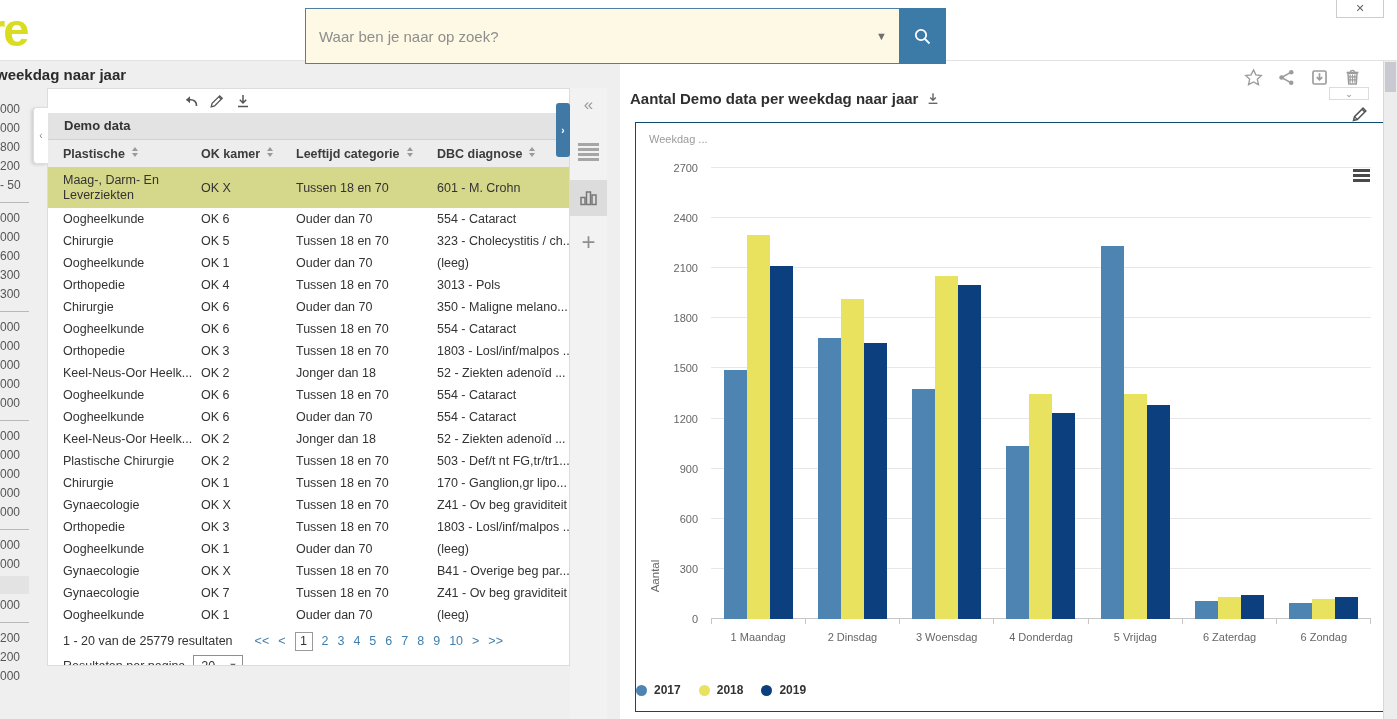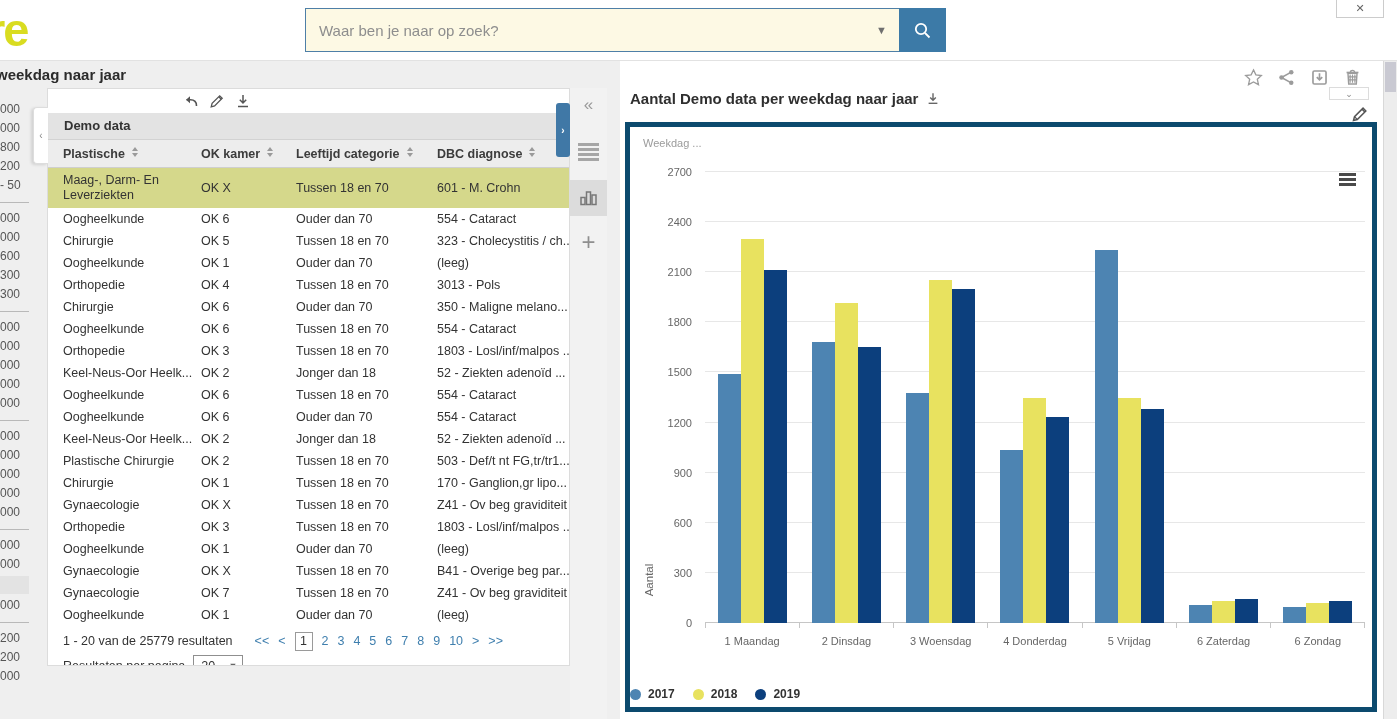--- a/index.html
+++ b/index.html
@@ -3,21 +3,21 @@
 <meta charset="utf-8">
 <style>
   html,body{margin:0;padding:0;}
   body{font-family:"Liberation Sans",sans-serif;}
   #app{position:relative;width:1397px;height:719px;background:#efefef;overflow:hidden;}
   svg{display:block;}
 
   
   .top-header{position:absolute;left:0;top:0;width:1397px;height:60px;background:#fff;border-bottom:1px solid #e2e2e2;z-index:5;}
   .logo{position:absolute;left:-13px;top:2px;font-size:47px;font-weight:700;color:#d9dc20;letter-spacing:-2px;}
-  .searchbar{position:absolute;left:305px;top:8px;width:641px;height:44px;display:flex;}
+  .searchbar{position:absolute;left:305px;top:8px;width:641px;height:56px;display:flex;}
   .search-box{flex:1;position:relative;background:#fdf9e4;border:1px solid #4e7fa7;border-right:none;box-sizing:border-box;display:flex;align-items:center;}
   .search-box input{width:100%;height:100%;background:transparent;border:none;outline:none;font-family:inherit;font-size:15px;color:#444;padding:0 30px 0 13px;}
   .search-box input::placeholder{color:#8e8e8e;}
   .dd-arrow{position:absolute;right:12px;top:50%;transform:translateY(-50%);font-size:11px;color:#6f6f6f;}
   .search-btn{width:47px;background:#3c7aa7;display:flex;align-items:center;justify-content:center;cursor:pointer;}
   .close-btn{position:absolute;left:1336px;top:0;width:46px;height:17px;background:#fff;border:1px solid #ccc;border-top:none;display:flex;align-items:center;justify-content:center;font-size:11px;color:#666;}
 
   
   .lw-title{position:absolute;left:-4px;top:66px;font-size:15px;font-weight:700;color:#2b2b2b;white-space:nowrap;}
   .lw-toolbar{position:absolute;left:183px;top:93px;display:flex;gap:10px;align-items:center;z-index:6;}
@@ -69,21 +69,21 @@
 
   
   .chart-widget{position:absolute;left:620px;top:60px;width:763px;height:659px;background:#fff;}
   .cw-icons{position:absolute;top:8px;left:624px;display:flex;gap:14px;}
   .cw-ic{width:19px;height:19px;}
   .chev-btn{position:absolute;left:709px;top:27px;width:38px;height:11px;background:#fff;border:1px solid #dcdcdc;display:flex;align-items:center;justify-content:center;font-size:9px;color:#888;line-height:8px;}
   .cw-pencil{position:absolute;left:731px;top:45px;width:18px;height:18px;}
   .cw-title-row{position:absolute;left:10px;top:30px;display:flex;align-items:center;gap:8px;}
   .cw-title{font-size:15px;font-weight:700;color:#2f2f2f;white-space:nowrap;}
 
-  .chart-card{position:absolute;left:5px;top:62px;width:752px;height:590px;background:#fff;border:5px solid #0c4a6e;box-sizing:border-box;}
+  .chart-card{position:absolute;left:15px;top:62px;width:752px;height:590px;background:#fff;border:1px solid #0c4a6e;box-sizing:border-box;}
   .legend-title{position:absolute;left:13px;top:10px;font-size:11px;color:#9b9b9b;}
   .burger{position:absolute;right:16px;top:46px;display:flex;flex-direction:column;gap:2px;cursor:pointer;}
   .burger b{display:block;width:17px;height:3px;background:#4a4a4a;}
   .plot{position:absolute;left:75px;top:45px;width:660px;height:451px;}
   .gridline{position:absolute;left:0;right:0;height:1px;background:#e7e7e7;z-index:1;}
   .gridline.zero{background:#c6c6c6;}
   .ylabels{position:absolute;left:0;top:45px;width:62px;height:451px;}
   .ylab{position:absolute;right:0;transform:translateY(-50%);font-size:11px;color:#666;}
   .groups{position:absolute;left:0;top:0;width:100%;height:100%;display:flex;z-index:2;}
   .group{flex:1;display:flex;align-items:flex-end;justify-content:center;}

